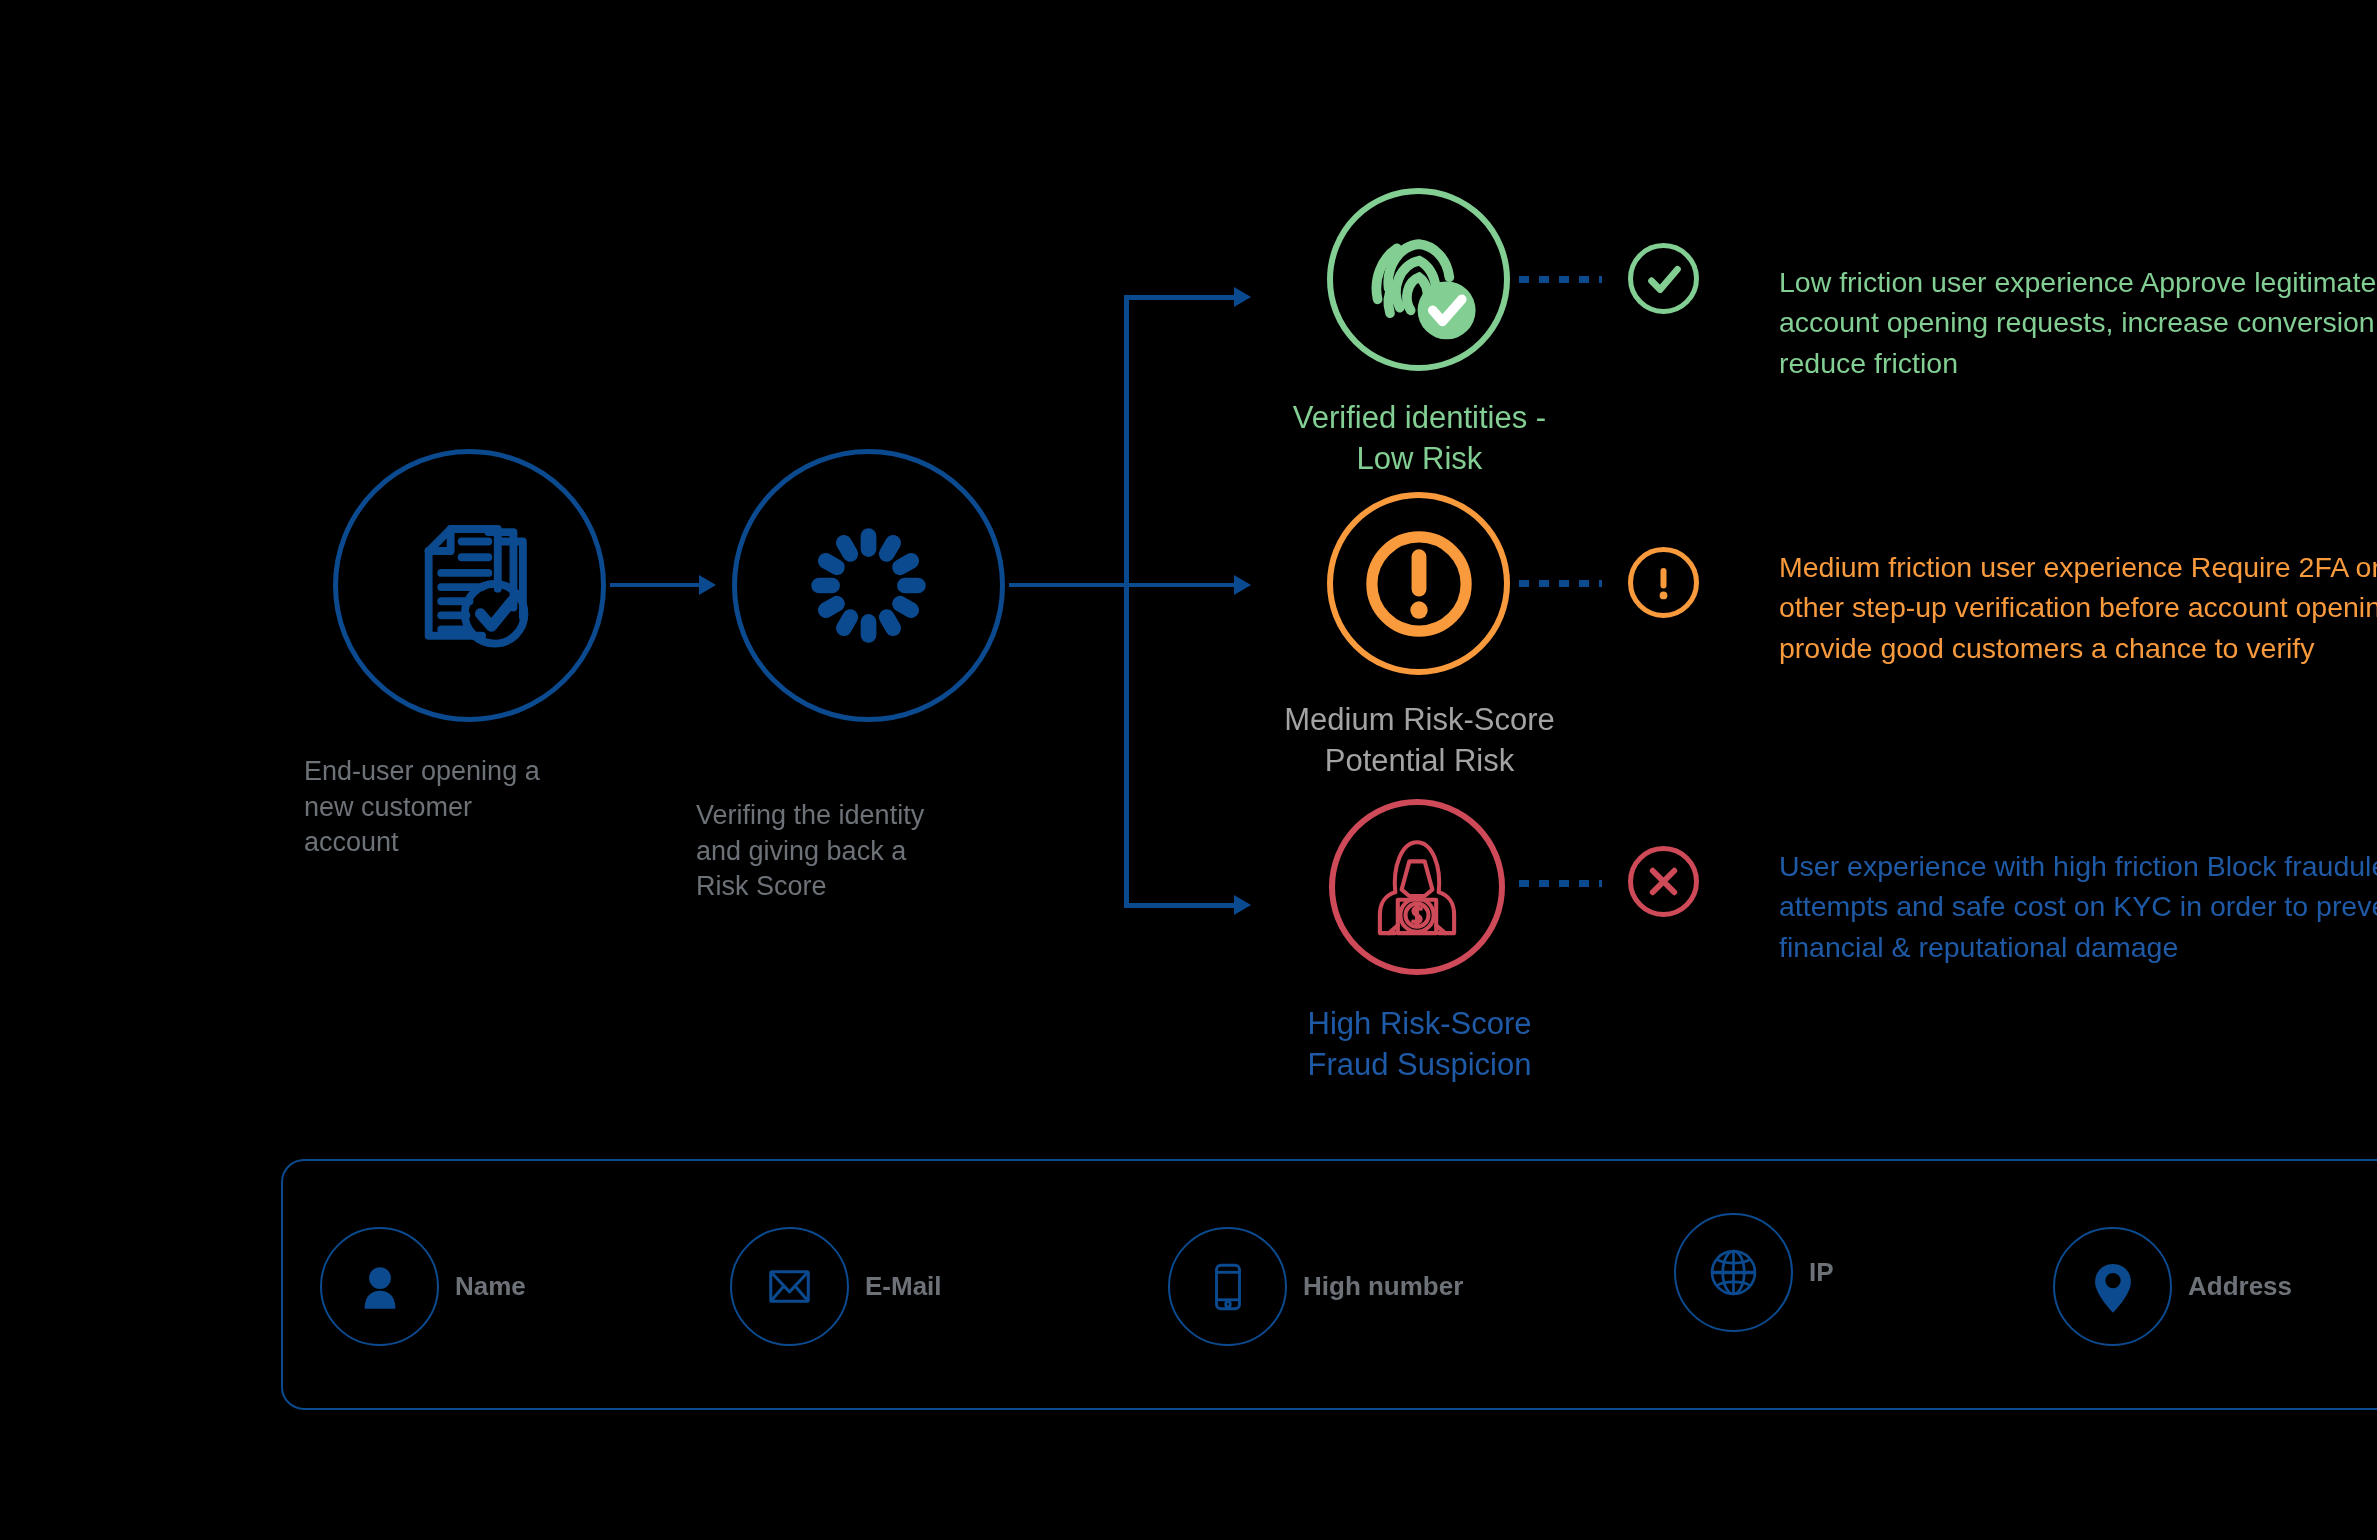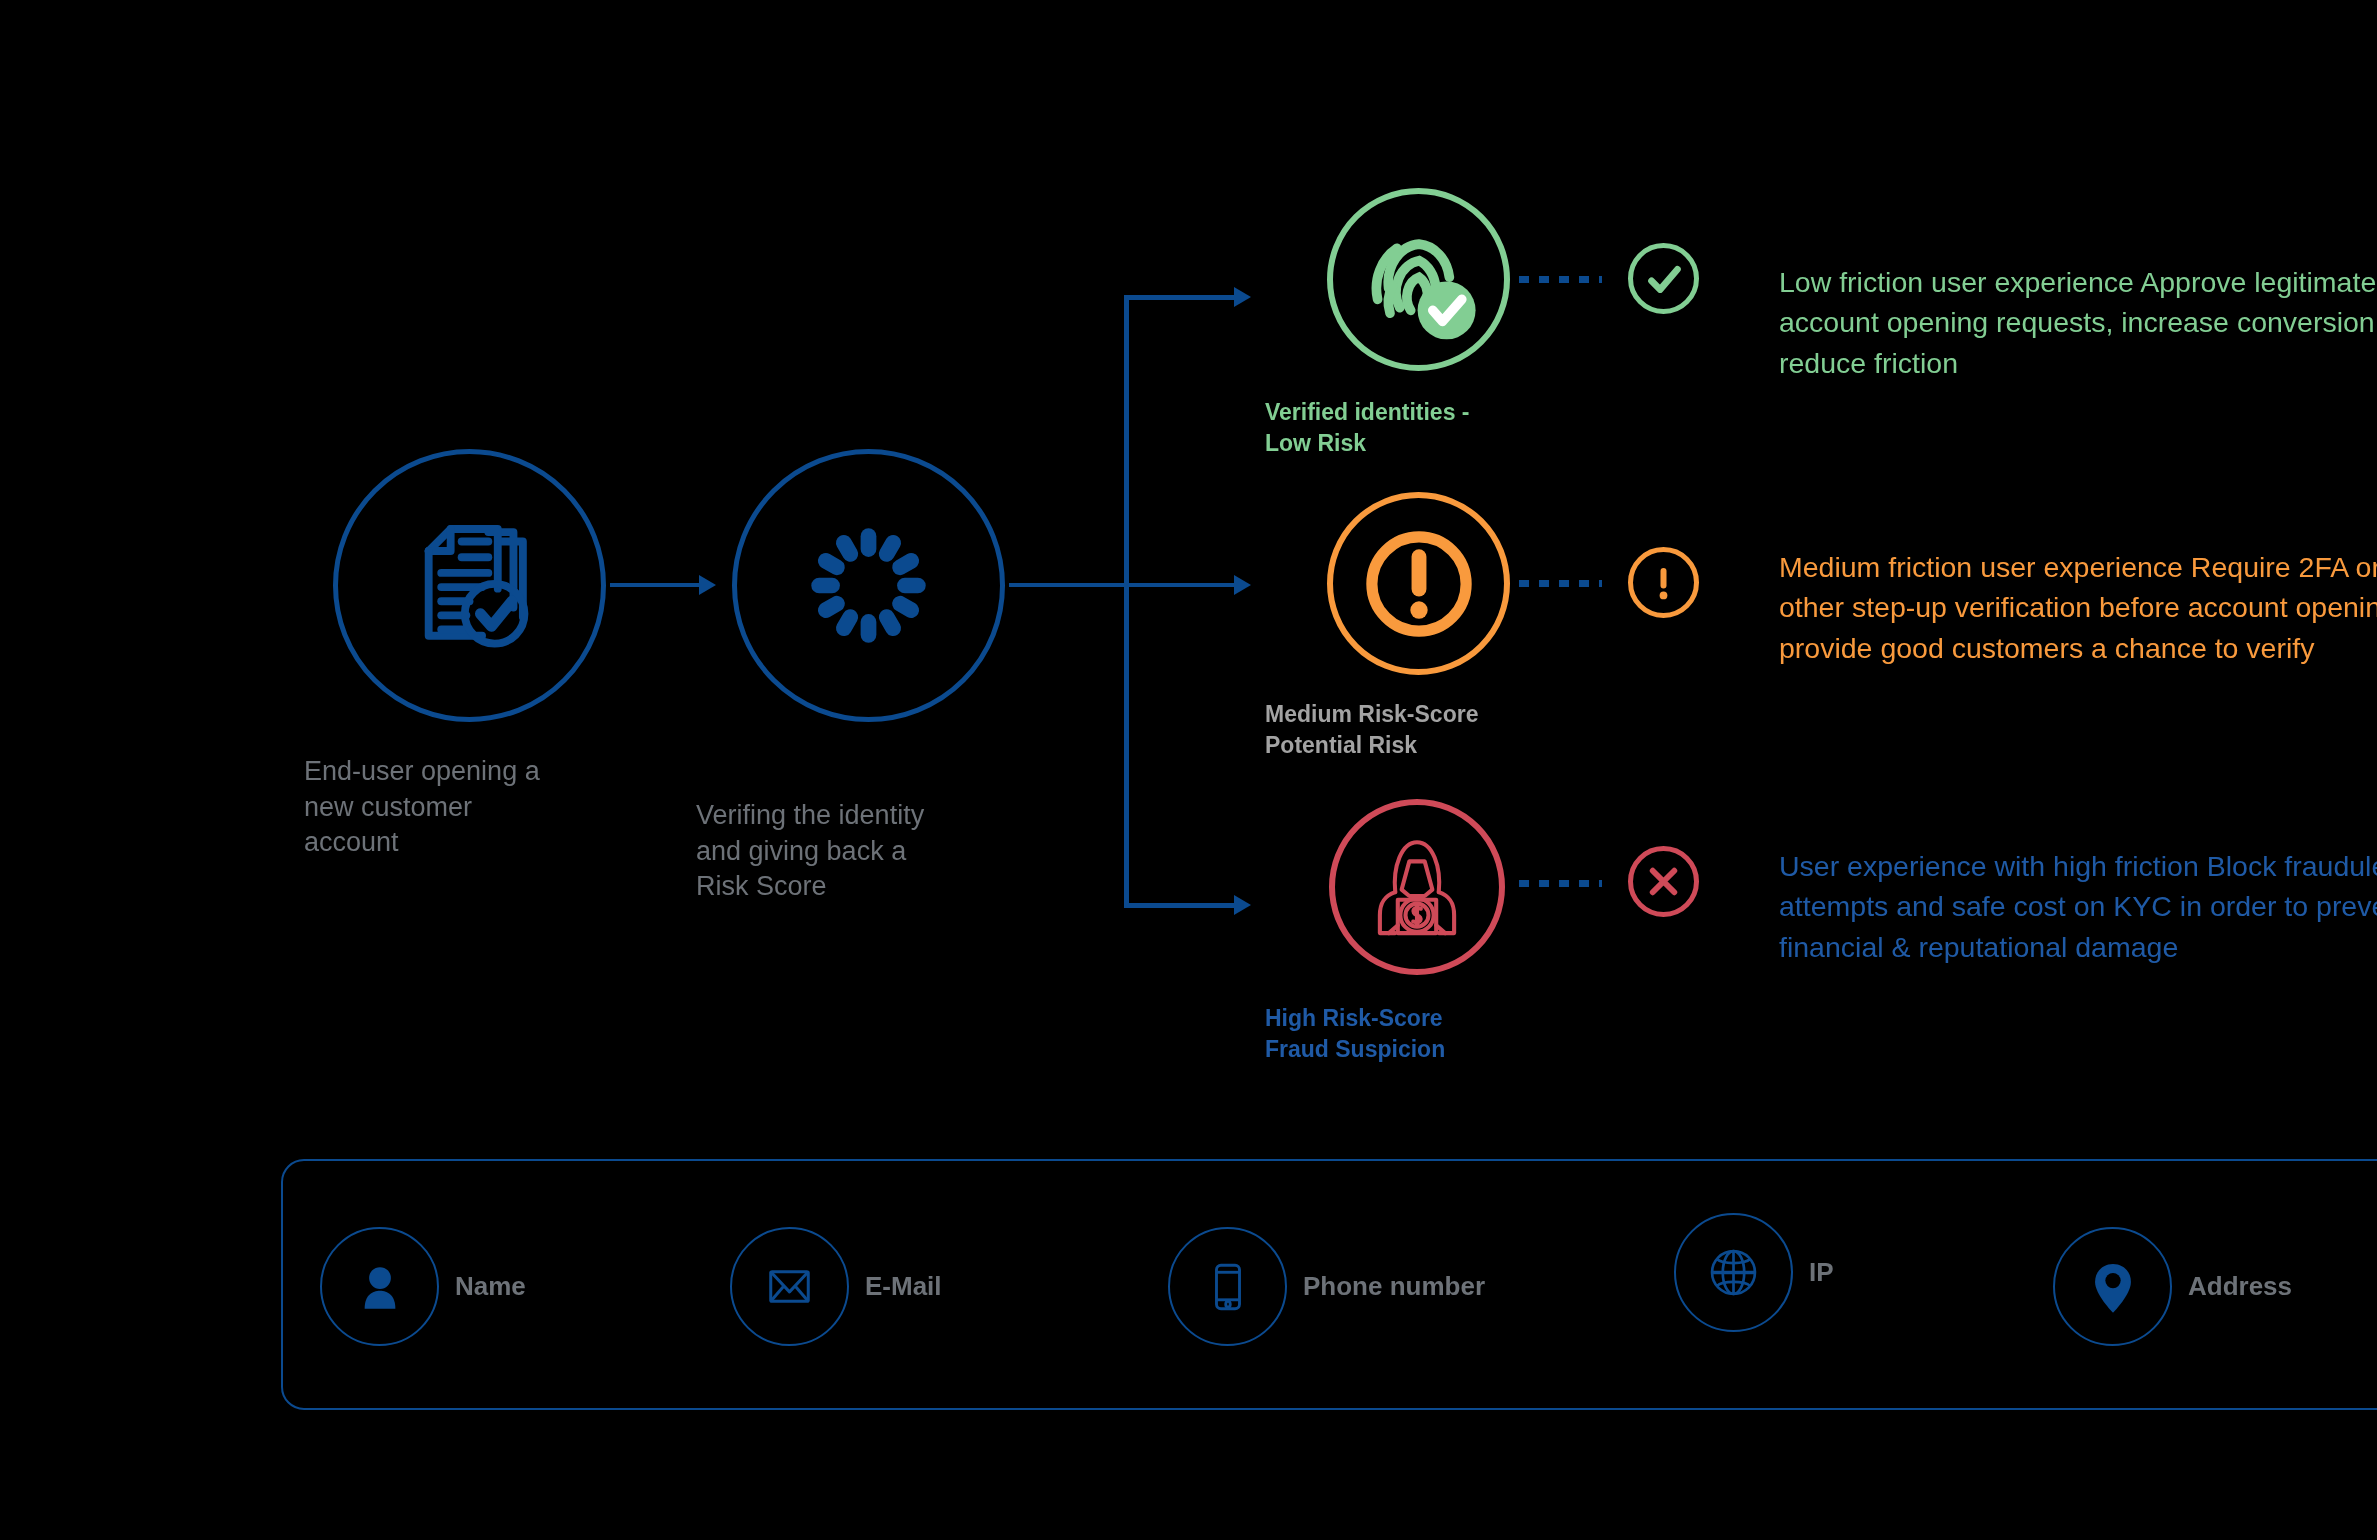--- a/index.html
+++ b/index.html
@@ -20,22 +20,22 @@
 
   
   .conn{position:absolute;background:#0B4A8F;}
   .arrowhead{position:absolute;width:0;height:0;border-top:10.5px solid transparent;
              border-bottom:10.5px solid transparent;border-left:17px solid #0B4A8F;}
 
   
   .branch{position:absolute;}
   .branch-circle{position:absolute;border-radius:50%;box-sizing:border-box;
                  display:flex;align-items:center;justify-content:center;}
-  .branch-label{position:absolute;font-weight:700;
-                font-size:23px;line-height:1.33;white-space:pre-line;}
+  .branch-label{position:absolute;text-align:center;font-weight:400;
+                font-size:31px;line-height:1.33;white-space:pre-line;}
   .result-circle{position:absolute;border-radius:50%;box-sizing:border-box;
                  display:flex;align-items:center;justify-content:center;}
   .dotline{position:absolute;height:6.7px;
            background-image:linear-gradient(90deg,#0B4A8F 0 50%,transparent 50% 100%);
            background-size:20px 6.7px;background-repeat:repeat-x;}
   .desc{position:absolute;font-size:28.5px;line-height:1.42;font-weight:400;}
 
   
   .databar{position:absolute;border:2.4px solid #0B4A8F;border-radius:23px;box-sizing:border-box;}
   .dataitem{position:absolute;display:flex;align-items:center;}
@@ -219,21 +219,21 @@
       <span class="data-ico">
         <svg width="64" height="64" viewBox="0 0 100 100">
           <g fill="none" stroke="#0B4A8F" stroke-width="4.5" stroke-linejoin="round">
             <rect x="32" y="16" width="36" height="68" rx="7"></rect>
             <path d="M32 27 H68"></path>
               <path d="M32 70 H68"></path>
             <ellipse cx="50" cy="77" rx="3.5" ry="4.5"></ellipse>
           </g>
         </svg>
       </span>
-      <span class="data-label">Phone number</span>
+      <span class="data-label">High number</span>
     </div>
 
     <div class="dataitem" style="left:1391px;top:52px;">
       <span class="data-ico">
         <svg width="67" height="67" viewBox="0 0 100 100">
           <g fill="none" stroke="#0B4A8F" stroke-width="4">
             <circle cx="50" cy="50" r="32"></circle>
             <ellipse cx="50" cy="50" rx="16" ry="32"></ellipse>
             <path d="M18 50 H82" stroke-width="5"></path>
             <path d="M25 30 C34 38 66 38 75 30"></path>

